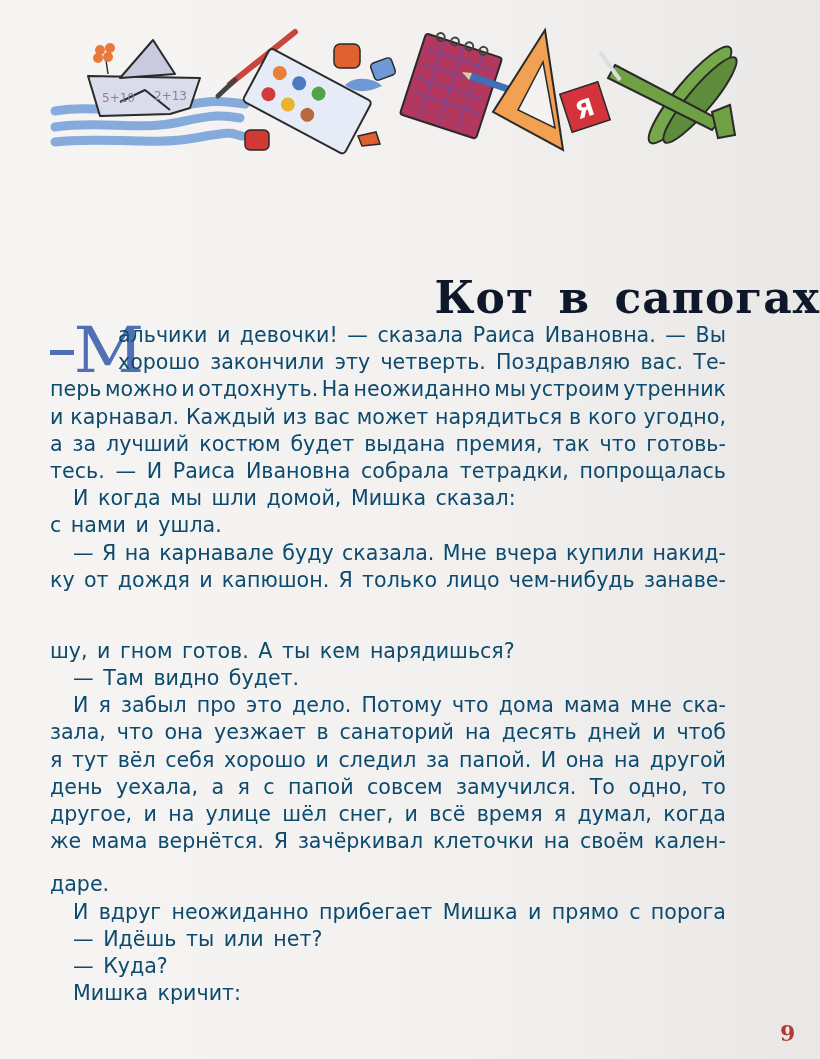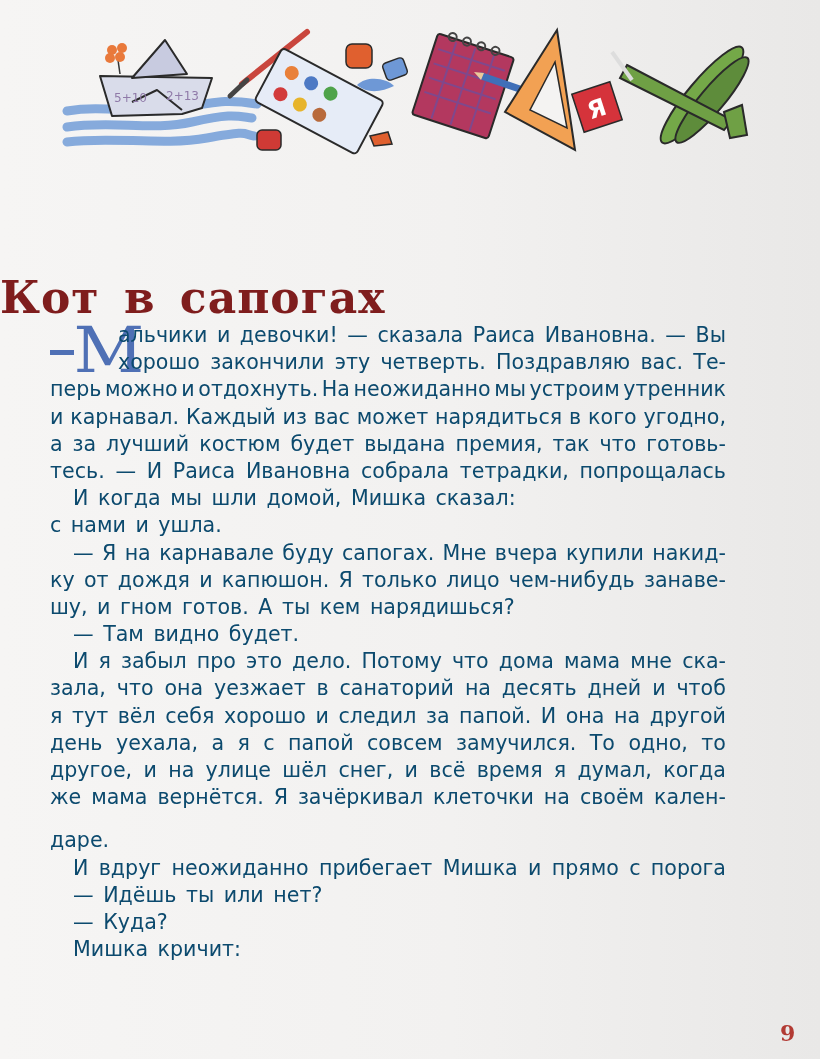--- a/index.html
+++ b/index.html
@@ -5,30 +5,30 @@
     html, body { margin: 0; padding: 0; }
     body {
       width: 820px; height: 1059px; overflow: hidden;
       background: #f4f3f2;
       background-image: linear-gradient(90deg, #f6f5f4 0%, #f2f1f0 55%, #e9e8e7 100%);
       position: relative;
       font-family: "DejaVu Sans", "Liberation Sans", sans-serif;
       color: #2a2a2a;
     }
     .illustration {
-      position: absolute; left: 12px; top: 0; width: 740px; height: 200px; text-align: center;
+      position: absolute; left: 0; top: 0; width: 740px; height: 200px; text-align: center;
     }
     .illustration svg { position: absolute; left: 0; top: 0; }
     .title {
       position: absolute; left: 0; width: 820px; top: 243px;
-      text-align: left;
+      text-align: right;
       font-family: "DejaVu Serif", "Liberation Serif", serif;
       font-weight: bold;
       font-size: 44px;
-      color: #7f1d1d;
+      color: #0f172a;
       letter-spacing: 1px;
       word-spacing: 8px;
     }
     .text {
       position: absolute; left: 50px; top: 322px; width: 676px;
       font-size: 20.6px;
       line-height: 27.2px;
       color: #0c4a6e;
     }
     .line { white-space: nowrap; display: flex; justify-content: space-between; height: 27.2px; }
@@ -215,39 +215,39 @@
       <span class="w">попрощалась</span>
     </div>
     <div class="line indent last" style="word-spacing: 3px;">И когда мы шли домой, Мишка сказал:</div>
     <div class="line last" style="word-spacing: 3px;">с нами и ушла.</div>
     <div class="line indent">
       <span class="w">—</span>
       <span class="w">Я</span>
       <span class="w">на</span>
       <span class="w">карнавале</span>
       <span class="w">буду</span>
-      <span class="w">сапогах.</span>
+      <span class="w">сказала.</span>
       <span class="w">Мне</span>
       <span class="w">вчера</span>
       <span class="w">купили</span>
       <span class="w">накид-</span>
     </div>
     <div class="line">
       <span class="w">ку</span>
       <span class="w">от</span>
       <span class="w">дождя</span>
       <span class="w">и</span>
       <span class="w">капюшон.</span>
       <span class="w">Я</span>
       <span class="w">только</span>
       <span class="w">лицо</span>
       <span class="w">чем-нибудь</span>
       <span class="w">занаве-</span>
     </div>
-    <div class="line last" style="word-spacing: 3px;">шу, и гном готов. А ты кем нарядишься?</div>
+    <div class="line last" style="word-spacing: 3px; margin-top: 44px;">шу, и гном готов. А ты кем нарядишься?</div>
     <div class="line indent last" style="word-spacing: 3px;">— Там видно будет.</div>
     <div class="line indent">
       <span class="w">И</span>
       <span class="w">я</span>
       <span class="w">забыл</span>
       <span class="w">про</span>
       <span class="w">это</span>
       <span class="w">дело.</span>
       <span class="w">Потому</span>
       <span class="w">что</span>

